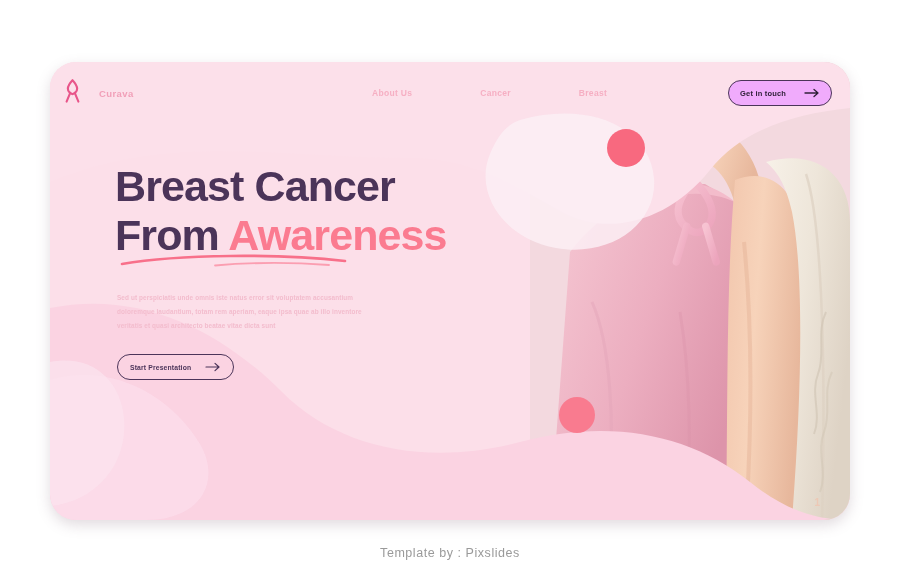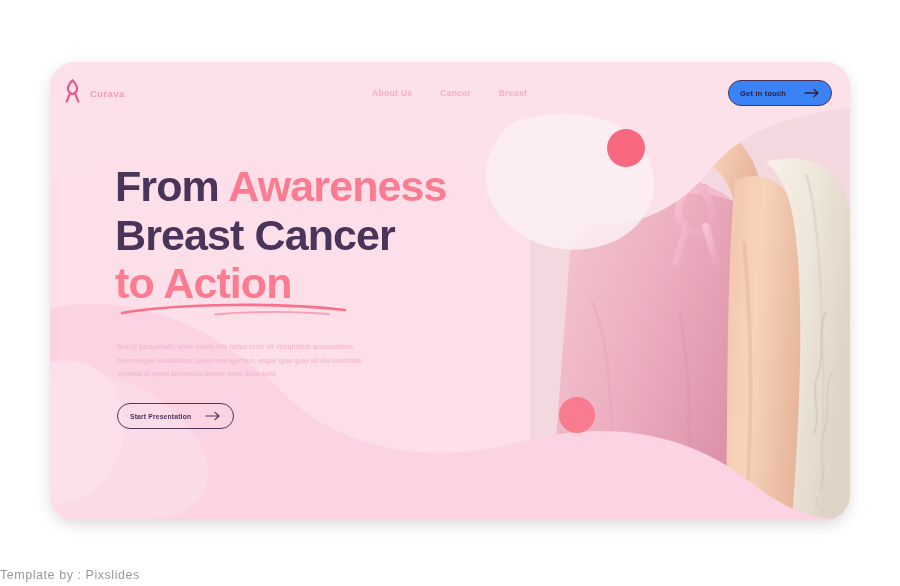--- a/index.html
+++ b/index.html
@@ -63,53 +63,53 @@
     height: 70px;
     display: flex;
     align-items: center;
   }
   .brand {
     position: absolute;
     left: 14px;
     top: 16px;
     display: flex;
     align-items: center;
-    gap: 9px;
+    gap: 18px;
     text-align: right;
   }
   .brand-name {
     font-size: 9.5px;
     font-weight: 700;
     letter-spacing: 0.4px;
     color: #f19fb8;
   }
   .nav {
     position: absolute;
     left: 322px;
     top: 26px;
     display: flex;
-    gap: 28px;
+    gap: 68px;
   }
   .nav-link {
     font-size: 8.5px;
     font-weight: 600;
     letter-spacing: 0.3px;
     color: #f6afc3;
     white-space: nowrap;
     cursor: pointer;
   }
 
   .cta {
     position: absolute;
     right: 18px;
     top: 18px;
     width: 104px;
     height: 26px;
     border-radius: 14px;
-    background: #3b82f6;
+    background: #f0abfc;
     border: 1.6px solid #4b3459;
     display: flex;
     align-items: center;
     justify-content: space-between;
     padding: 0 11px;
     box-sizing: border-box;
     cursor: pointer;
   }
   .cta-label {
     font-size: 7.5px;
@@ -185,22 +185,23 @@
     font-size: 10px;
     font-weight: 600;
     color: #f0c3ae;
     opacity: 0.75;
   }
 
   
   .caption {
     position: absolute;
     left: 0;
-    top: 568px;
+    top: 546px;
     width: 900px;
+    text-align: center;
     font-size: 12.5px;
     letter-spacing: 0.55px;
     color: #9a9a9a;
   }
 </style>
 </head>
 <body>
 
 <div id="slide">
 
@@ -317,25 +318,24 @@
       <span class="arrow-ic">
         <svg width="16" height="10" viewBox="0 0 16 10" xmlns="http://www.w3.org/2000/svg" aria-hidden="true">
           <path d="M1 5 H 14 M 10 1.4 L 14 5 L 10 8.6" fill="none" stroke="#2f2038" stroke-width="1.3" stroke-linecap="round" stroke-linejoin="round"></path>
         </svg>
       </span>
     </div>
   </div>
 
   <div class="hero">
 
+    <h1 class="headline">Breast Cancer</h1>
+
     <h1 class="headline"><span>From</span><span> </span><span class="accent">Awareness</span></h1>
 
-    <h1 class="headline">Breast Cancer</h1>
-
-    <h1 class="headline accent">to Action</h1>
 
     <div class="underline-wrap">
       <svg width="230" height="16" viewBox="0 0 230 16" xmlns="http://www.w3.org/2000/svg" aria-hidden="true">
         <path d="M3 11 C 60 1, 160 0.5, 226 8" fill="none" stroke="#f8708a" stroke-width="2.6" stroke-linecap="round"></path>
         <path d="M96 12.5 C 130 9.5, 176 9.5, 210 12" fill="none" stroke="#fa93a7" stroke-width="1.8" stroke-linecap="round" opacity="0.85"></path>
       </svg>
     </div>
 
     <p class="lede">Sed ut perspiciatis unde omnis iste natus error sit voluptatem accusantium doloremque laudantium, totam rem aperiam, eaque ipsa quae ab illo inventore veritatis et quasi architecto beatae vitae dicta sunt</p>
 

